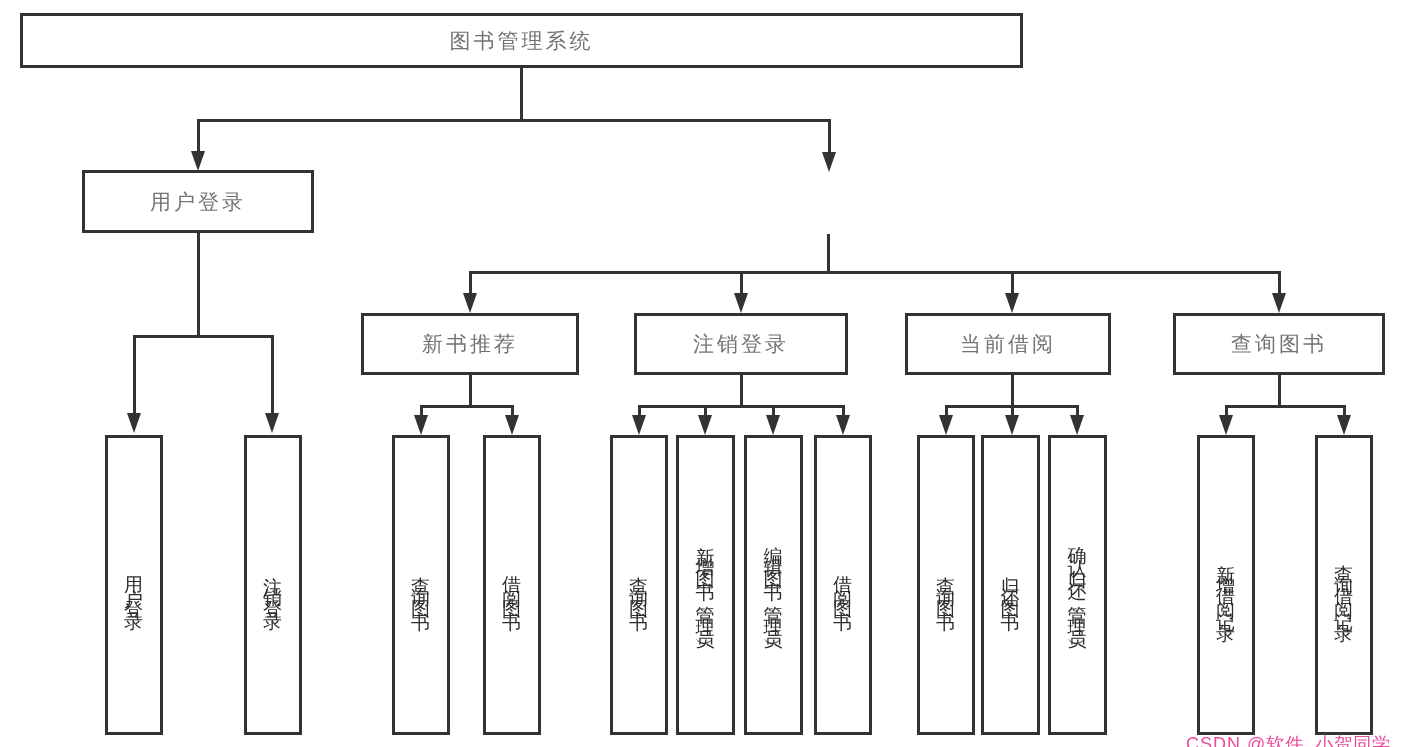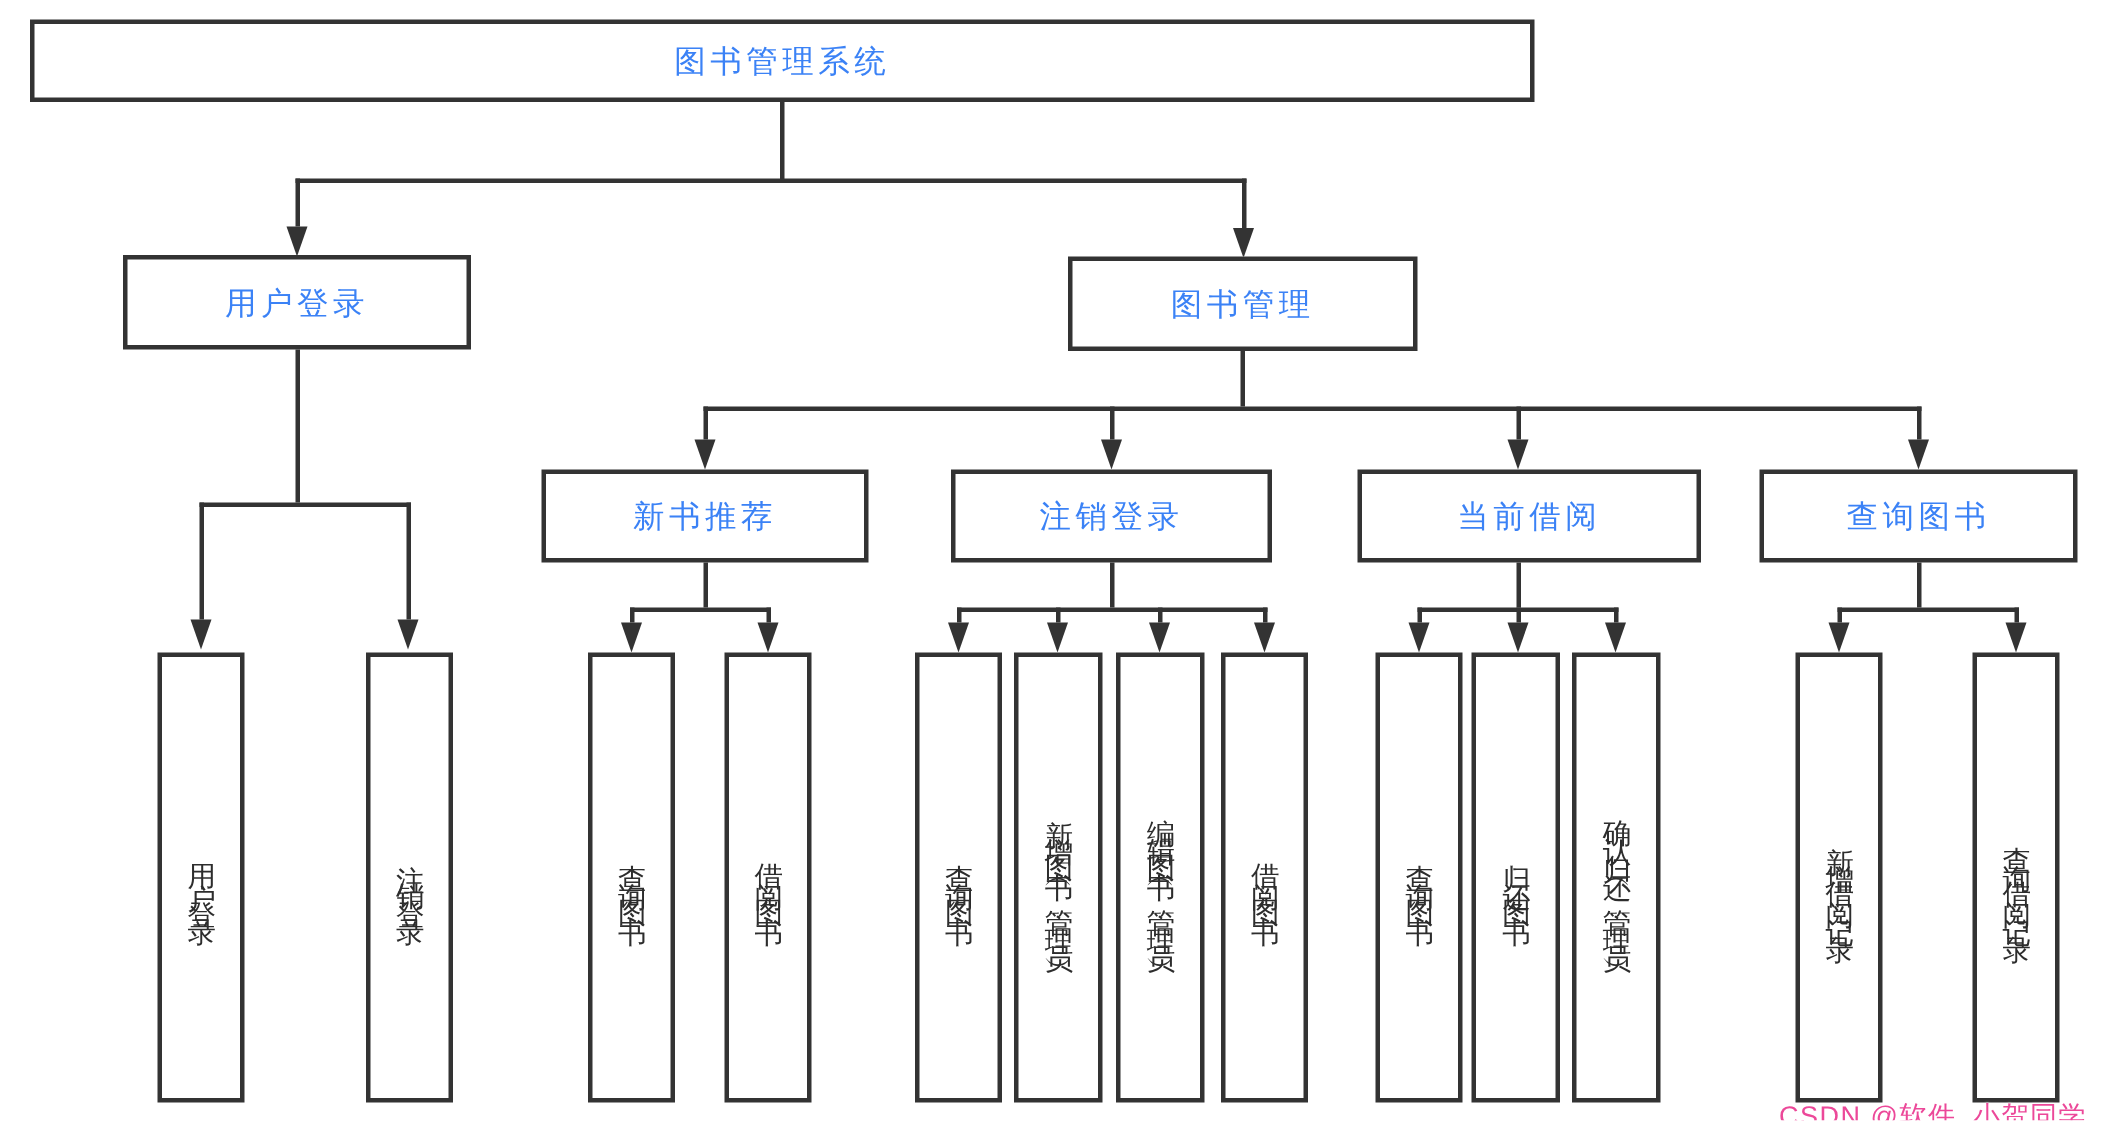--- a/index.html
+++ b/index.html
@@ -18,21 +18,21 @@
     background: #ffffff;
     display: flex;
     align-items: center;
     justify-content: center;
     color: #2d2d2d;
   }
   .node.h .lbl {
     font-size: 21px;
     letter-spacing: 3px;
     white-space: nowrap;
-    color: #3b82f6;
+    color: #737373;
   }
   .node.v .vtext {
     writing-mode: vertical-rl;
     text-orientation: mixed;
     font-size: 19px;
     letter-spacing: 12px;
     line-height: 1;
     color: #2d2d2d;
     white-space: nowrap;
   }
@@ -69,23 +69,20 @@
   <div class="vl" style="left:520px;top:68px;height:53px;"></div>
   <div class="hl" style="left:197px;top:119px;width:634px;"></div>
   <div class="vl" style="left:197px;top:119px;height:32px;"></div>
   <div class="ar" style="left:191px;top:151px;"></div>
   <div class="vl" style="left:828px;top:119px;height:33px;"></div>
   <div class="ar" style="left:822px;top:152px;"></div>
 
   <div class="node h" style="left:82px;top:170px;width:232px;height:63px;">
     <span class="lbl">用户登录</span>
   </div>
-  <div class="node h" style="left:712px;top:171px;width:233px;height:63px;">
-    <span class="lbl">图书管理</span>
-  </div>
 
   <div class="vl" style="left:197px;top:233px;height:102px;"></div>
   <div class="hl" style="left:133px;top:335px;width:141px;"></div>
   <div class="vl" style="left:133px;top:335px;height:78px;"></div>
   <div class="ar" style="left:127px;top:413px;"></div>
   <div class="vl" style="left:271px;top:335px;height:78px;"></div>
   <div class="ar" style="left:265px;top:413px;"></div>
 
   <div class="vl" style="left:827px;top:234px;height:37px;"></div>
   <div class="hl" style="left:469px;top:271px;width:812px;"></div>
@@ -97,21 +94,21 @@
   <div class="ar" style="left:1005px;top:293px;"></div>
   <div class="vl" style="left:1278px;top:271px;height:22px;"></div>
   <div class="ar" style="left:1272px;top:293px;"></div>
 
   <div class="node h" style="left:361px;top:313px;width:218px;height:62px;text-align:right;">
     <span class="lbl">新书推荐</span>
   </div>
   <div class="node h" style="left:634px;top:313px;width:214px;height:62px;">
     <span class="lbl">注销登录</span>
   </div>
-  <div class="node h" style="left:905px;top:313px;width:229px;height:62px;">
+  <div class="node h" style="left:905px;top:313px;width:206px;height:62px;">
     <span class="lbl">当前借阅</span>
   </div>
   <div class="node h" style="left:1173px;top:313px;width:212px;height:62px;">
     <span class="lbl">查询图书</span>
   </div>
 
   <div class="vl" style="left:469px;top:375px;height:30px;"></div>
   <div class="hl" style="left:420px;top:405px;width:94px;"></div>
   <div class="vl" style="left:420px;top:405px;height:10px;"></div>
   <div class="ar" style="left:414px;top:415px;"></div>

